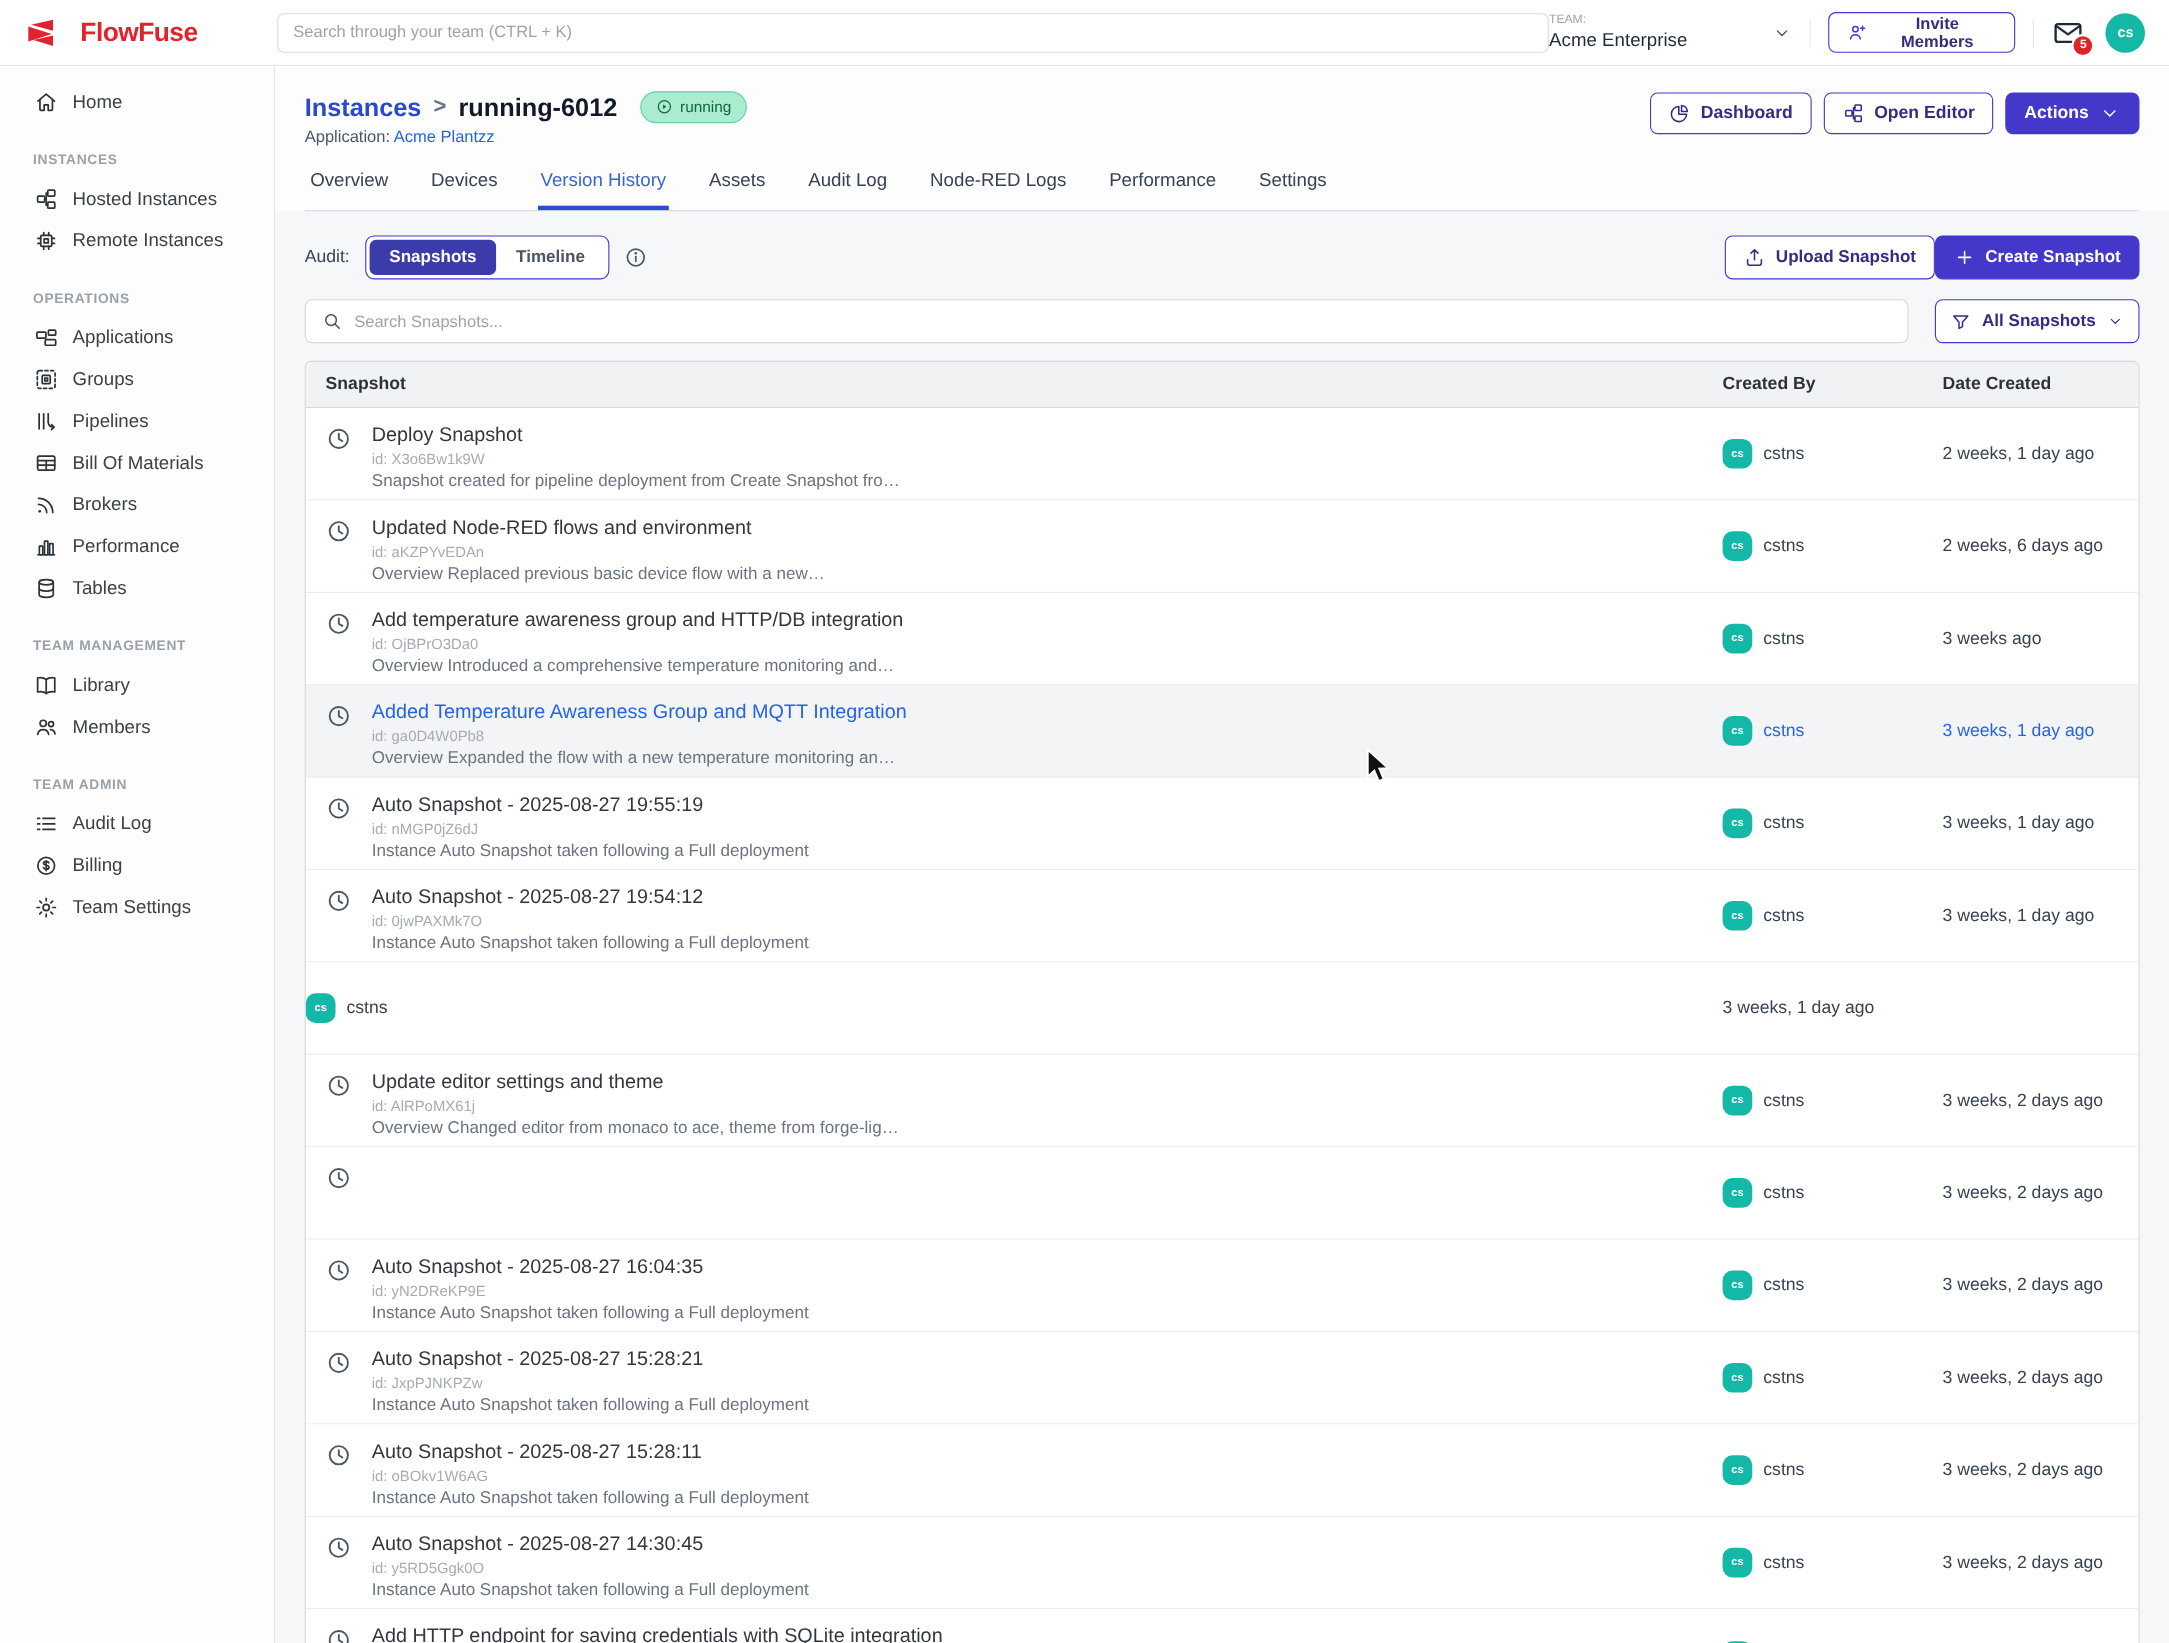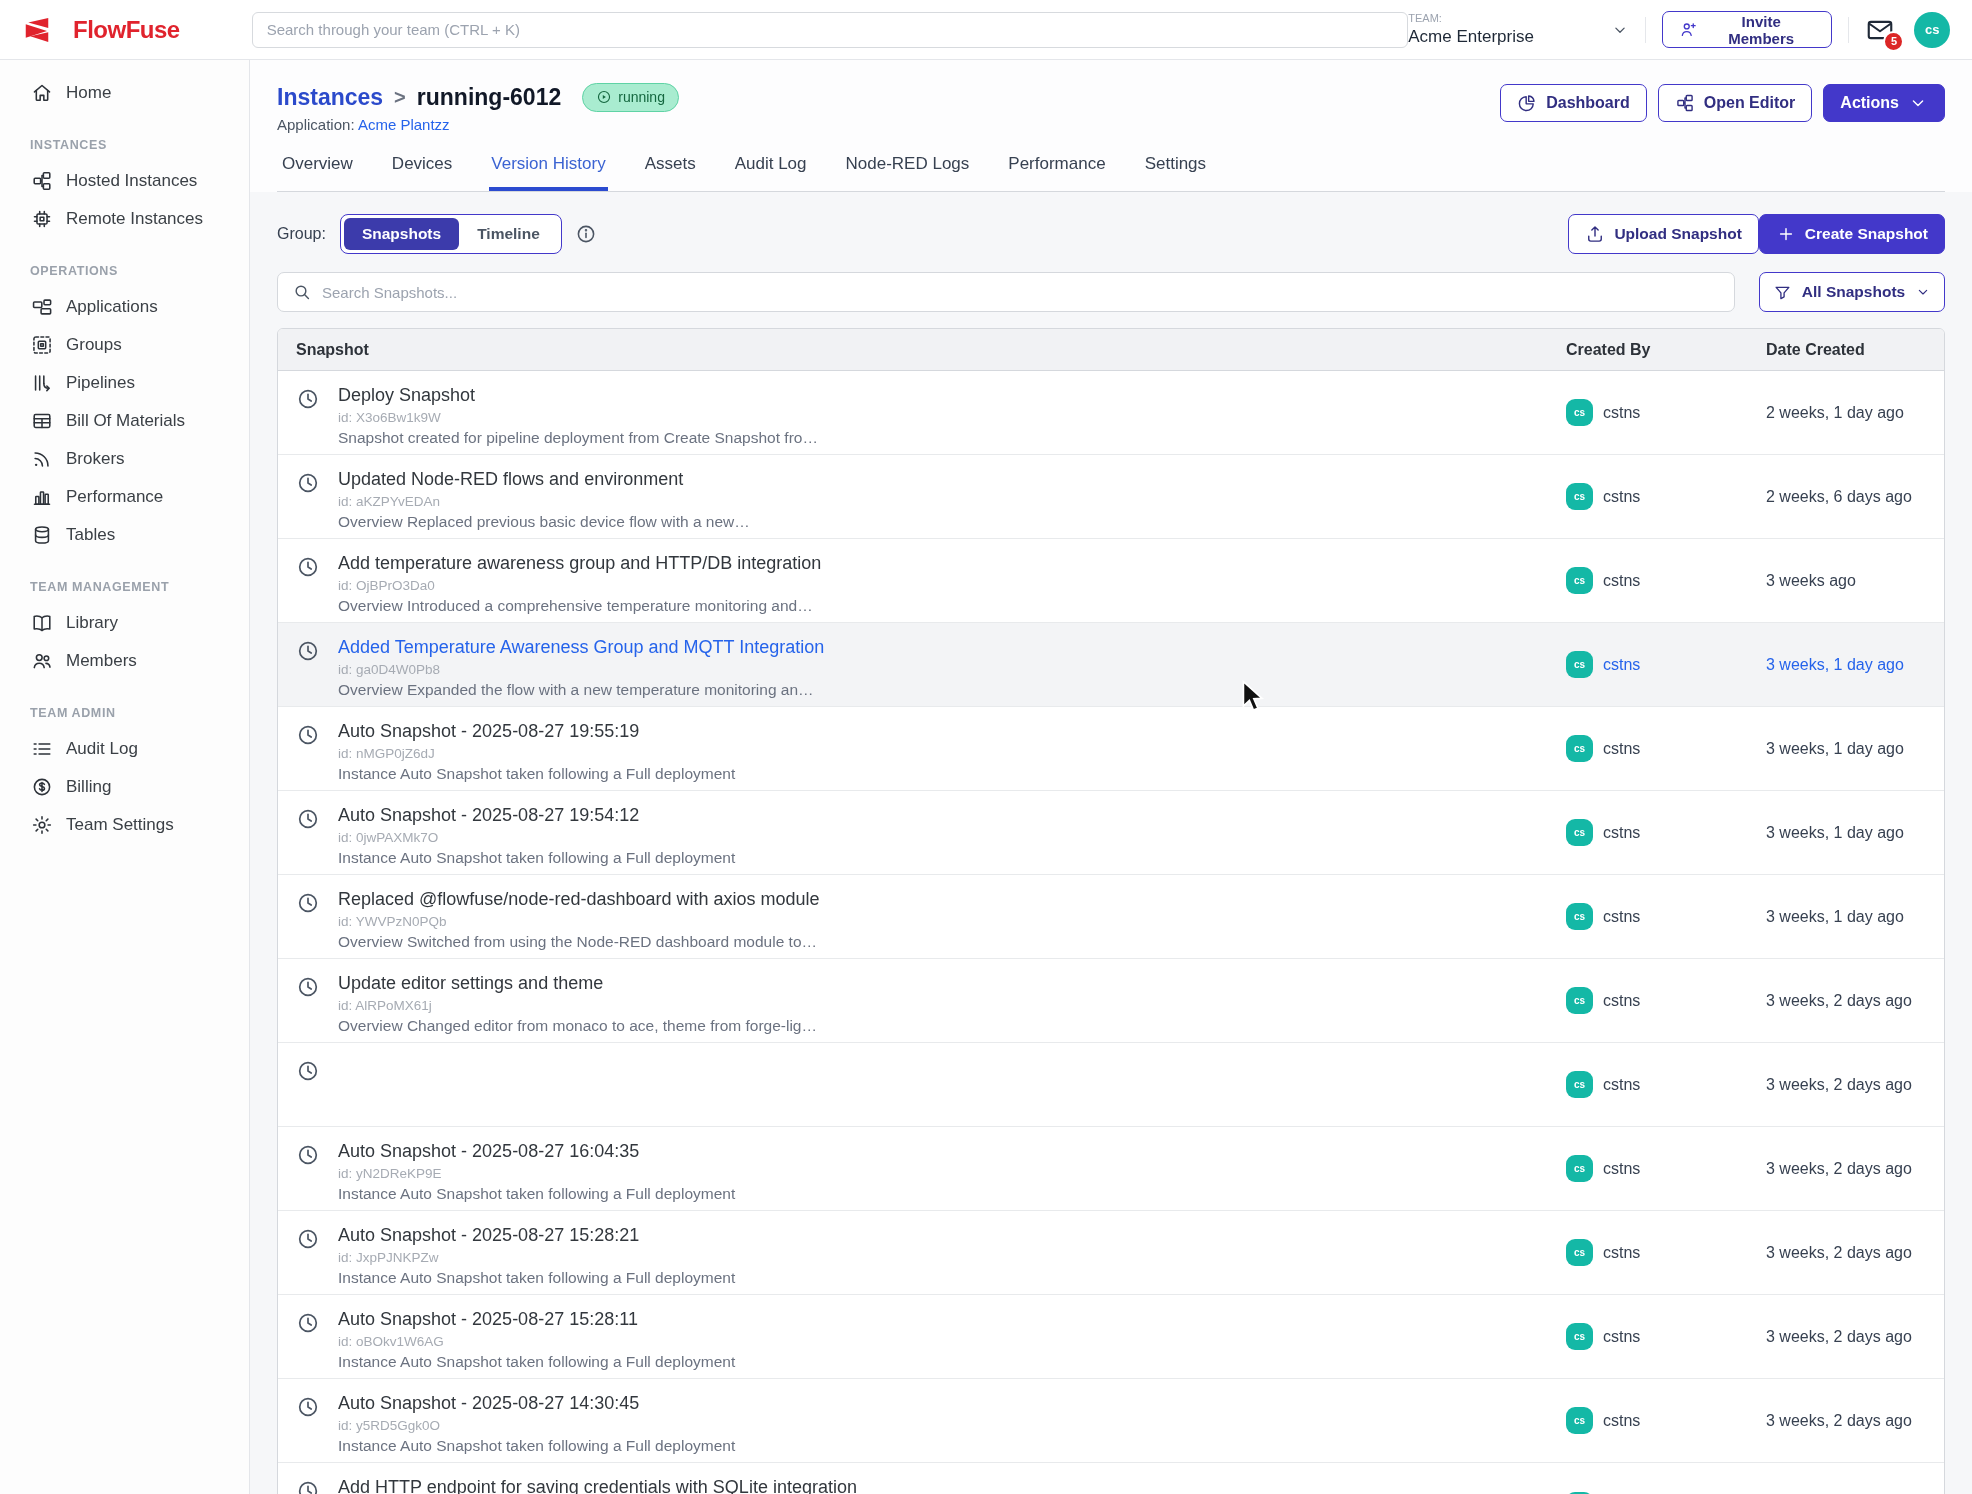--- a/index.html
+++ b/index.html
@@ -378,21 +378,21 @@
         <div class="tab">Audit Log</div>
         <div class="tab">Node-RED Logs</div>
         <div class="tab">Performance</div>
         <div class="tab">Settings</div>
       </div>
   </div>
 
   <div class="content">
 
     <div class="toolbar">
-      <span class="view-label">Group:</span>
+      <span class="view-label">Audit:</span>
       <div class="segmented" id="segments">
           <div class="segment active">Snapshots</div>
           <div class="segment">Timeline</div>
         </div>
       <span class="icon info-icon">
           <svg viewBox="0 0 24 24" width="100%" height="100%" fill="none" stroke="currentColor" stroke-width="1.7" stroke-linecap="round" stroke-linejoin="round">
             <circle cx="12" cy="12" r="8.3"></circle>
             <path d="M12 11.2v4.6"></path>
             <circle cx="12" cy="8" r=".5" fill="currentColor"></circle>
           </svg>
@@ -564,33 +564,20 @@
             <div class="row-desc">Instance Auto Snapshot taken following a Full deployment</div>
           </div>
         </div>
         <div class="cell-created">
           <span class="avatar-sm">cs</span>
           <span class="created-name">cstns</span>
         </div>
         <div class="cell-date">3 weeks, 1 day ago</div>
       </div>
           <div class="t-row">
-        <div class="cell-snap">
-          <span class="icon row-clock">
-                <svg viewBox="0 0 24 24" width="100%" height="100%" fill="none" stroke="currentColor" stroke-width="1.7" stroke-linecap="round" stroke-linejoin="round">
-                  <circle cx="12" cy="12" r="8.3"></circle>
-                  <path d="M12 7.3V12l3.2 2"></path>
-                </svg>
-              </span>
-          <div class="snap-text">
-            <div class="row-title">Replaced @flowfuse/node-red-dashboard with axios module</div>
-            <div class="row-id">id: YWVPzN0PQb</div>
-            <div class="row-desc">Overview Switched from using the Node-RED dashboard module to…</div>
-          </div>
-        </div>
         <div class="cell-created">
           <span class="avatar-sm">cs</span>
           <span class="created-name">cstns</span>
         </div>
         <div class="cell-date">3 weeks, 1 day ago</div>
       </div>
           <div class="t-row">
         <div class="cell-snap">
           <span class="icon row-clock">
                 <svg viewBox="0 0 24 24" width="100%" height="100%" fill="none" stroke="currentColor" stroke-width="1.7" stroke-linecap="round" stroke-linejoin="round">

